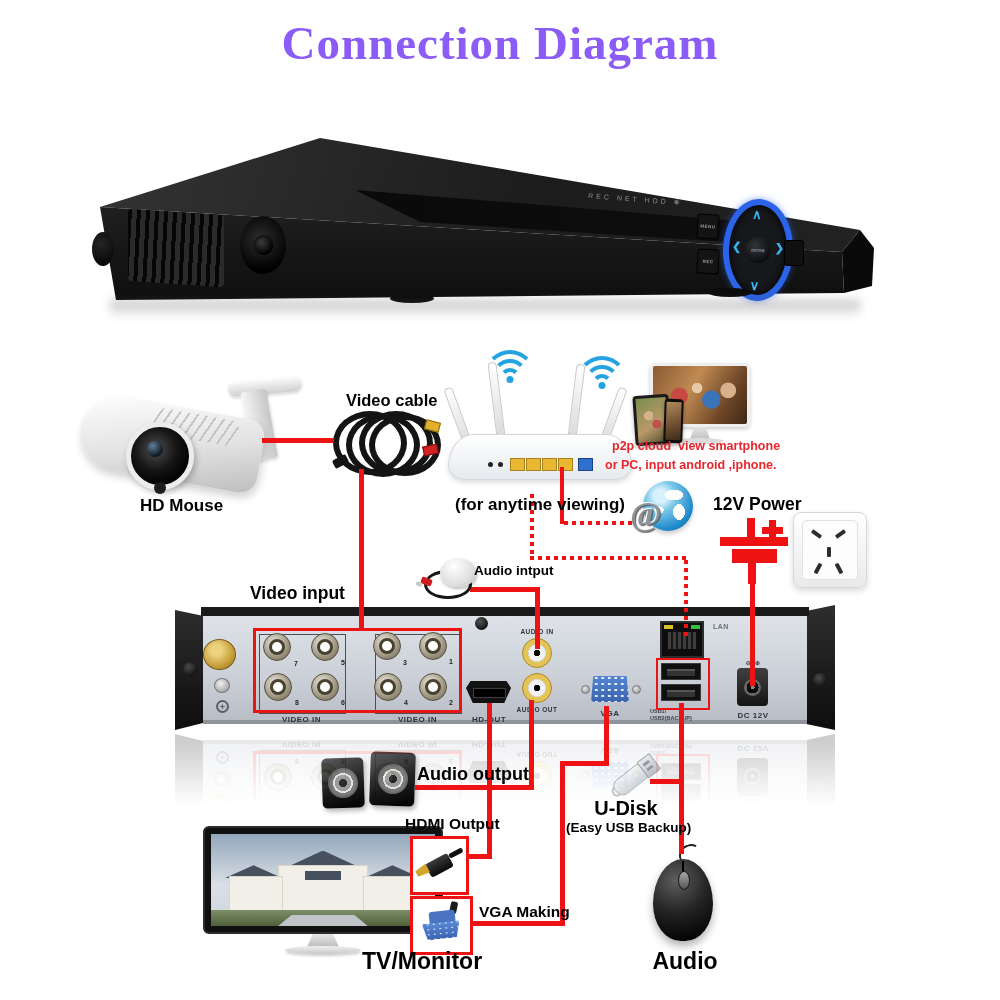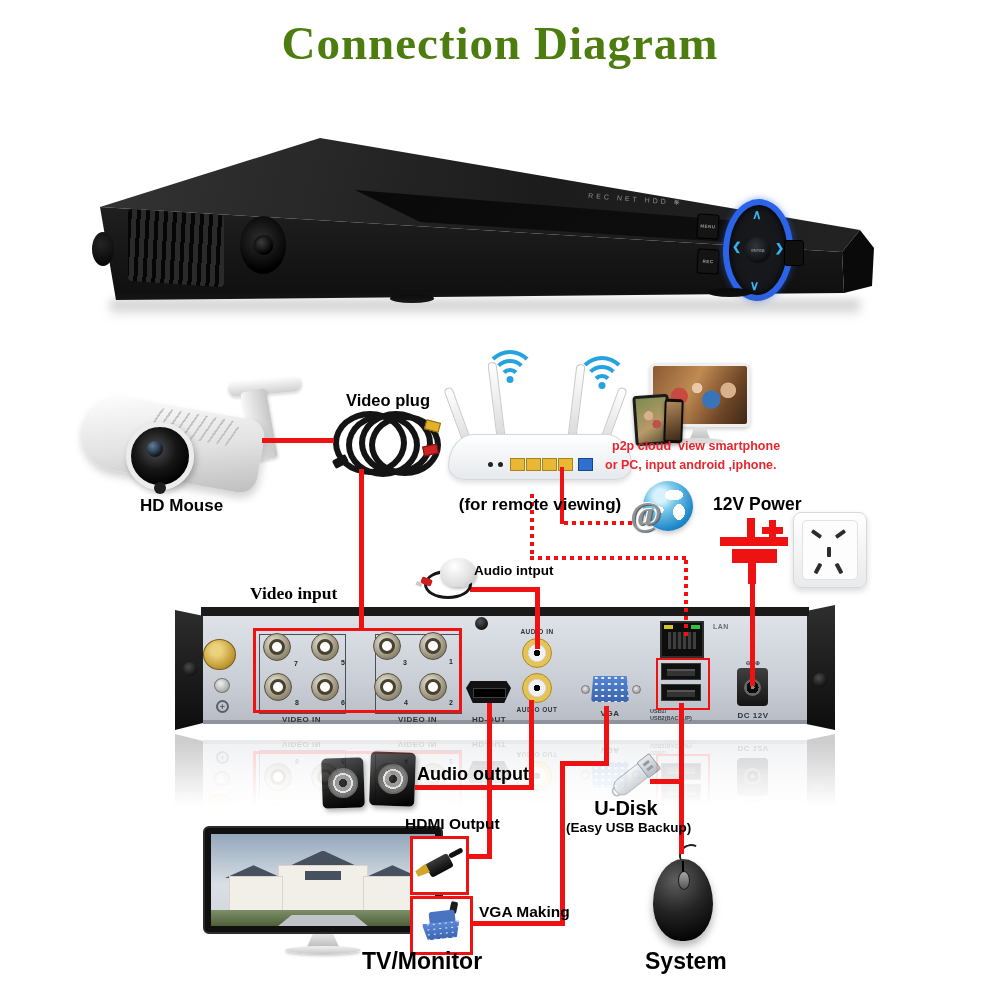--- a/index.html
+++ b/index.html
@@ -7,21 +7,21 @@
           font-family:"Liberation Sans",sans-serif;}
   .lbl{position:absolute;font-weight:bold;color:#000;white-space:nowrap;z-index:8;}
   
   .ln{position:absolute;background:#ee1212;z-index:6;}
   .lnd-h{position:absolute;height:4px;background:repeating-linear-gradient(90deg,#ee1212 0 4px,transparent 4px 8px);z-index:6;}
   .lnd-v{position:absolute;width:4px;background:repeating-linear-gradient(180deg,#ee1212 0 4px,transparent 4px 8px);z-index:6;}
   .rbox{position:absolute;border:3px solid #ee1212;background:#fff;z-index:7;}
 
   
   .title{position:absolute;top:16px;left:0;width:100%;text-align:center;
-         font-family:"Liberation Serif",serif;font-weight:bold;font-size:47px;color:#4d7c0f;letter-spacing:1px;}
+         font-family:"Liberation Serif",serif;font-weight:bold;font-size:47px;color:#8b5cf6;letter-spacing:1px;}
   .subtitle{position:absolute;top:89px;left:0;width:100%;text-align:center;font-weight:bold;font-size:16.5px;color:#0a0a0a;}
 
   
   .dvr{position:absolute;left:90px;top:128px;width:800px;height:200px;z-index:2;}
   .dvr-top{position:absolute;left:0;top:0;width:800px;height:200px;
     clip-path:polygon(230px 10px,770px 102px,752px 124px,10px 79px);
     background:linear-gradient(105deg,#343434,#1c1c1c 55%,#232323);}
   .dvr-front{position:absolute;left:0;top:0;width:800px;height:200px;
     clip-path:polygon(10px 79px,752px 124px,754px 165px,26px 172px);
     background:linear-gradient(180deg,#2e2e2e,#141414 70%,#0a0a0a);}
@@ -296,21 +296,21 @@
     <div class="cam-plate"></div>
     <div class="cam-arm"></div>
     <div class="cam-body">
       <div class="cam-ridges"></div>
     </div>
     <div class="cam-lens"></div>
     <div class="cam-led"></div>
   </div>
   <div class="lbl" style="left:140px;top:496px;font-size:17px;">HD Mouse</div>
 
-  <div class="lbl" style="left:346px;top:391px;font-size:16.5px;">Video plug</div>
+  <div class="lbl" style="left:346px;top:391px;font-size:16.5px;">Video cable</div>
   <div class="cable">
     <div class="coil" style="left:0px;top:6px;width:62px;height:52px;"></div>
     <div class="coil" style="left:13px;top:8px;width:62px;height:52px;"></div>
     <div class="coil" style="left:26px;top:6px;width:62px;height:52px;"></div>
     <div class="coil" style="left:36px;top:9px;width:60px;height:50px;"></div>
     <div class="tipy"></div>
     <div class="tipr"></div>
     <div class="tipb"></div>
   </div>
 
@@ -333,21 +333,21 @@
         <b class="w3"></b>
         <span class="wd"></span>
     </div>
     <div class="wifi" style="left:138px;top:6px;width:48px;height:36px;">
       <b class="w1"></b>
         <b class="w2"></b>
         <b class="w3"></b>
         <span class="wd"></span>
     </div>
   </div>
-  <div class="lbl" style="left:440px;top:495px;width:200px;text-align:center;font-size:17px;">(for remote viewing)</div>
+  <div class="lbl" style="left:440px;top:495px;width:200px;text-align:center;font-size:17px;">(for anytime viewing)</div>
 
   <div class="cloudset">
     <div class="pc">
         <div class="shot"></div>
       </div>
     <div class="pc-stand"></div>
     <div class="pc-base"></div>
     <div class="tab">
         <div class="shot"></div>
       </div>
@@ -374,21 +374,21 @@
   </div>
   <div class="outlet">
     <div class="plate"></div>
     <div class="slot" style="left:17px;top:19px;width:11px;height:4px;transform:rotate(35deg);"></div>
     <div class="slot" style="left:41px;top:19px;width:11px;height:4px;transform:rotate(-35deg);"></div>
     <div class="slot" style="left:33px;top:34px;width:4px;height:10px;"></div>
     <div class="slot" style="left:22px;top:50px;width:4px;height:11px;transform:rotate(28deg);"></div>
     <div class="slot" style="left:43px;top:50px;width:4px;height:11px;transform:rotate(-28deg);"></div>
   </div>
 
-  <div class="lbl" style="left:250px;top:583px;font-size:17.5px;font-family:Liberation Serif, serif;">Video input</div>
+  <div class="lbl" style="left:250px;top:583px;font-size:17.5px;">Video input</div>
   <div class="mic">
     <div class="loop"></div>
     <div class="dome"></div>
     <div class="plug"></div>
     <div class="pin"></div>
   </div>
   <div class="lbl" style="left:474px;top:563px;font-size:13.5px;">Audio intput</div>
 
   <div class="ln" style="left:262px;top:438px;width:72px;height:5px;"></div>
   <div class="ln" style="left:359px;top:469px;width:5px;height:161px;"></div>
@@ -542,21 +542,21 @@
   </div>
   <div class="lbl" style="left:566px;top:797px;width:120px;text-align:center;font-size:20px;">U-Disk</div>
   <div class="lbl" style="left:566px;top:820px;width:120px;text-align:center;font-size:13.5px;">(Easy USB Backup)</div>
 
   <div class="mouse">
     <div class="wire"></div>
     <div class="bodym"></div>
     <div class="seam"></div>
     <div class="wheel"></div>
   </div>
-  <div class="lbl" style="left:645px;top:948px;width:80px;text-align:center;font-size:23px;">System</div>
+  <div class="lbl" style="left:645px;top:948px;width:80px;text-align:center;font-size:23px;">Audio</div>
 
 <div class="rear reflection">
     <div class="cap capL">
         <div class="scr" style="top:57px;"></div>
       </div>
     <div class="cap capR">
         <div class="scr" style="top:68px;"></div>
       </div>
     <div class="strip-top"></div>
     <div class="face"></div>

